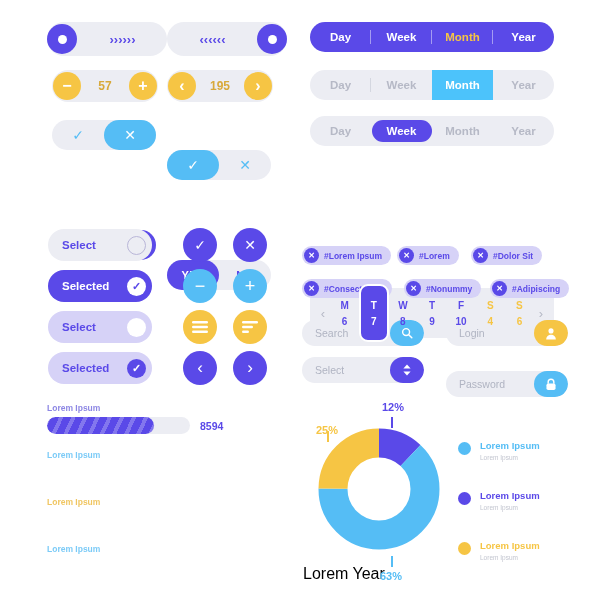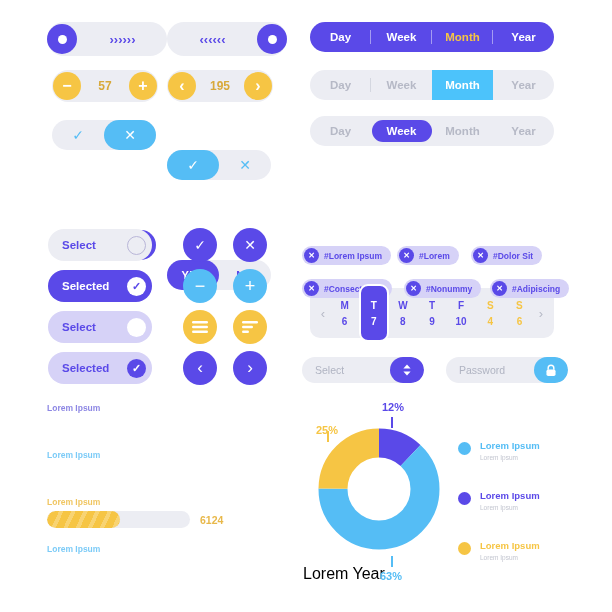--- a/index.html
+++ b/index.html
@@ -256,34 +256,34 @@
       <rect x="0" y="4.8" width="11" height="2.4" rx="1.2" fill="#fff"></rect>
       <rect x="0" y="9.6" width="7" height="2.4" rx="1.2" fill="#fff"></rect>
     </svg>
   </div>
 
   <div class="abs rnd bg-purple" style="left:183px;top:351px;font-size:17px;">‹</div>
   <div class="abs rnd bg-purple" style="left:233px;top:351px;font-size:17px;">›</div>
 
   <div class="abs" style="left:47px;top:403px;width:210px;">
     <div class="pg-label" style="color:#8d87e4;">Lorem Ipsum</div>
+    <div style="display:flex;align-items:center;">
+      <div class="pg-track" style="width:143px;">
+        <div class="pg-fill" style="width:75%;background:#5a49e8;"></div>
+      </div>
+      <div class="pg-val" style="color:#5a49e8;">8594</div>
+    </div>
   </div>
 
   <div class="abs" style="left:47px;top:450px;width:210px;">
     <div class="pg-label" style="color:#7ccbf7;">Lorem Ipsum</div>
   </div>
 
   <div class="abs" style="left:47px;top:497px;width:210px;">
     <div class="pg-label" style="color:#f0c662;">Lorem Ipsum</div>
-    <div style="display:flex;align-items:center;">
-      <div class="pg-track" style="width:143px;">
-        <div class="pg-fill" style="width:51%;background:#f6c544;"></div>
-      </div>
-      <div class="pg-val" style="color:#e8b84a;">6124</div>
-    </div>
   </div>
 
   <div class="abs" style="left:47px;top:544px;width:210px;">
     <div class="pg-label" style="color:#7ccbf7;">Lorem Ipsum</div>
   </div>
 
   <div class="abs tabbar tb-purple" style="left:310px;top:22px;width:244px;">
     <div class="tab t-white">
         <span>Day</span>
         <span class="divider"></span>
@@ -385,33 +385,51 @@
   </div>
   <div class="abs tag" style="left:404px;top:279px;">
     <span class="x">✕</span>
     <span>#Nonummy</span>
   </div>
   <div class="abs tag" style="left:490px;top:279px;">
     <span class="x">✕</span>
     <span>#Adipiscing</span>
   </div>
 
-
+  <div class="abs inp" style="left:302px;top:320px;width:122px;">
+    <div class="ph">Search</div>
+    <div class="btn" style="background:#55bdf5;">
+      <svg width="12" height="12" viewBox="0 0 16 16">
+        <circle cx="6.8" cy="6.8" r="4.6" fill="none" stroke="#fff" stroke-width="1.9"></circle>
+        <line x1="10.3" y1="10.3" x2="14.4" y2="14.4" stroke="#fff" stroke-width="2" stroke-linecap="round"></line>
+      </svg>
+    </div>
+  </div>
+
+  <div class="abs inp" style="left:446px;top:320px;width:122px;">
+    <div class="ph">Login</div>
+    <div class="btn" style="background:#f6c544;">
+      <svg width="12" height="13" viewBox="0 0 16 17">
+        <circle cx="8" cy="5" r="3.4" fill="#fff"></circle>
+        <path d="M1.6 16.5c0-3.7 2.9-6.2 6.4-6.2s6.4 2.5 6.4 6.2z" fill="#fff"></path>
+      </svg>
+    </div>
+  </div>
 
   <div class="abs inp" style="left:302px;top:357px;width:122px;">
     <div class="ph">Select</div>
     <div class="btn" style="background:#5a49e8;">
       <svg width="10" height="14" viewBox="0 0 10 14">
         <path d="M5 1.5 L8.6 5.4 H1.4 Z" fill="#fff"></path>
         <path d="M5 12.5 L8.6 8.6 H1.4 Z" fill="#fff"></path>
       </svg>
     </div>
   </div>
 
-  <div class="abs inp" style="left:446px;top:357px;width:122px;">
+  <div class="abs inp" style="left:446px;top:371px;width:122px;">
     <div class="ph">Password</div>
     <div class="btn" style="background:#55bdf5;">
       <svg width="12" height="13" viewBox="0 0 14 15">
         <path d="M3.7 6.5V4.6a3.3 3.3 0 1 1 6.6 0v1.9" fill="none" stroke="#fff" stroke-width="1.7"></path>
         <rect x="1.7" y="6.3" width="10.6" height="7.6" rx="2" fill="#fff"></rect>
       </svg>
     </div>
   </div>
 
   <div class="abs" style="left:303px;top:413px;width:152px;height:152px;">

